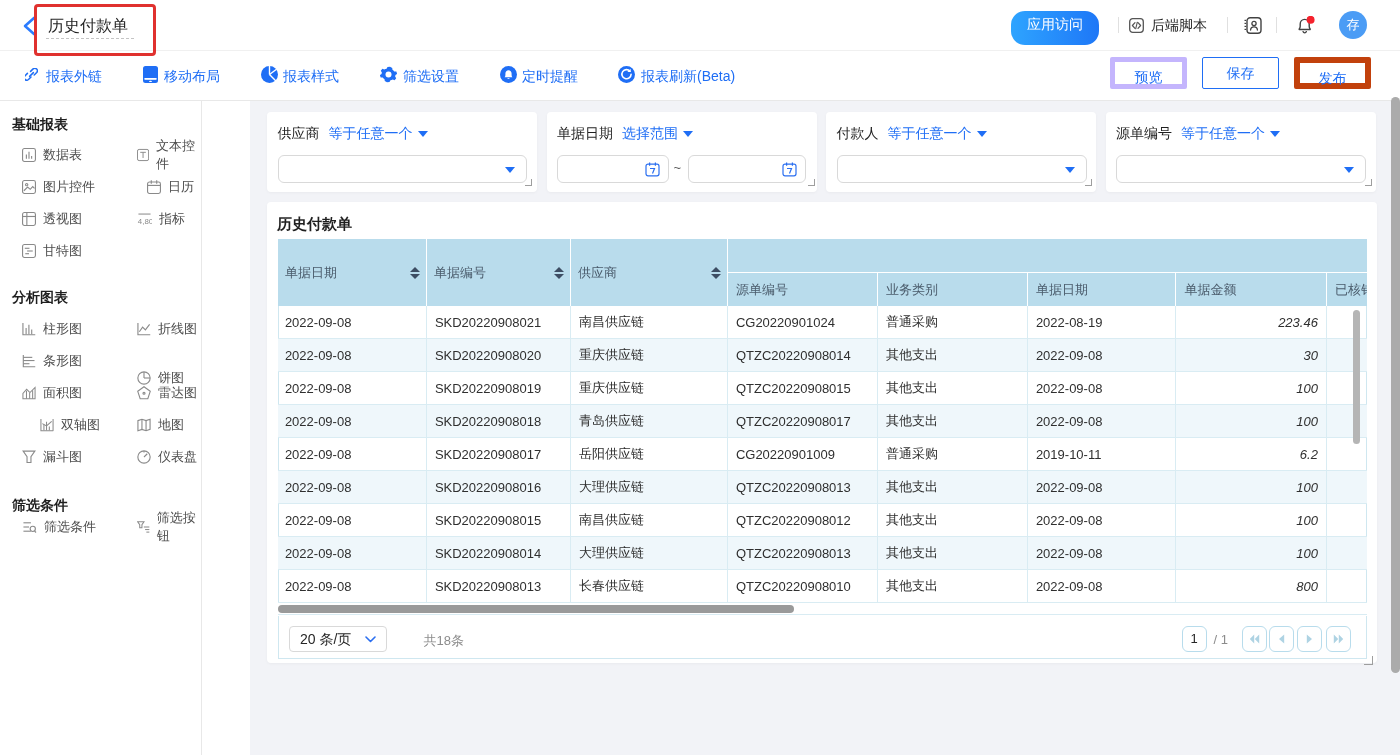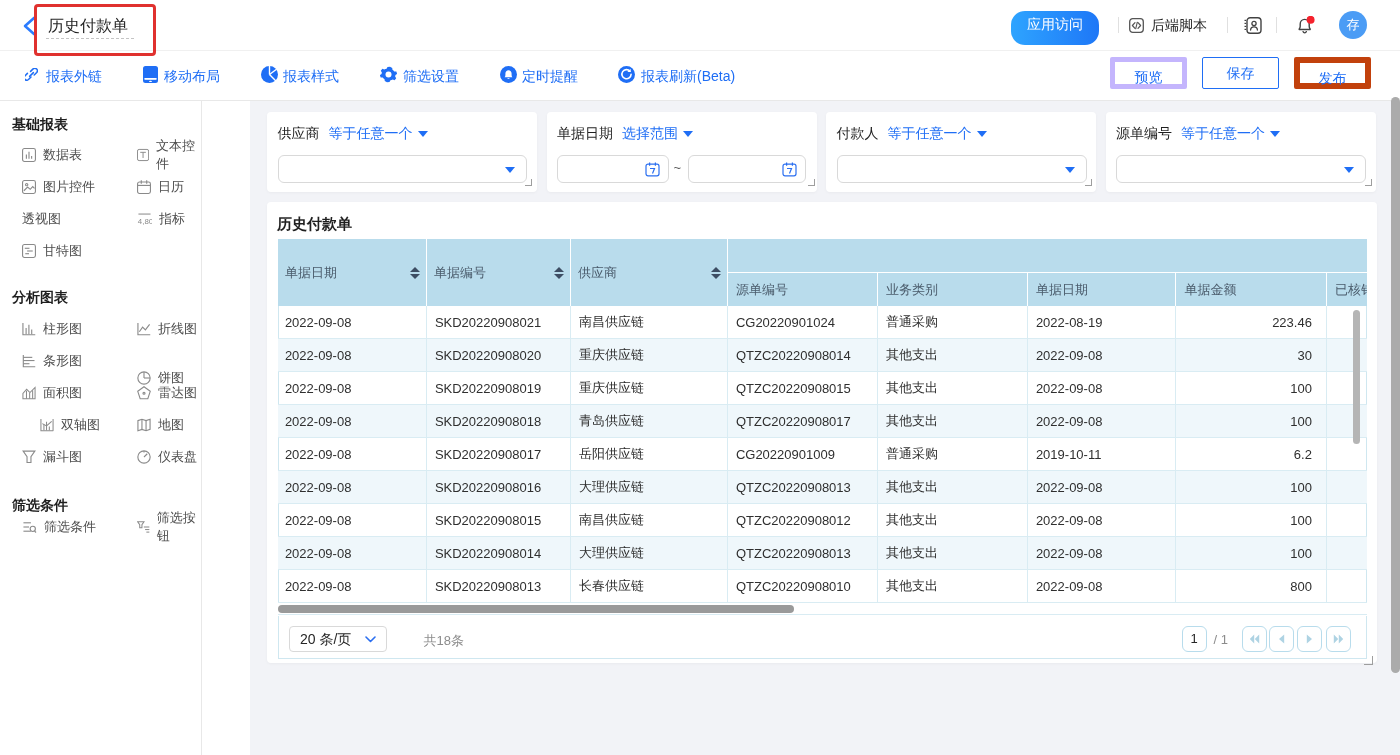--- a/index.html
+++ b/index.html
@@ -132,32 +132,32 @@
   <div class="it" style="left:22px;top:77px;">
       <svg width="14" height="14" viewBox="0 0 15 15">
         <g fill="none" stroke="#8a8a8a" stroke-width="1.2">
           <rect x="0.6" y="0.6" width="13.8" height="13.8" rx="2"></rect>
           <circle cx="5" cy="5" r="1.2"></circle>
           <path d="M2 11.5 L6 7.5 L8.8 10 L11.5 7 L13.4 9"></path>
         </g>
       </svg>
       <span>图片控件</span>
     </div>
-  <div class="it" style="left:137px;top:77px;">
+  <div class="it" style="left:147px;top:77px;">
       <svg width="14" height="14" viewBox="0 0 15 15">
         <g fill="none" stroke="#8a8a8a" stroke-width="1.2">
           <rect x="0.6" y="2.2" width="13.8" height="12.2" rx="2"></rect>
           <line x1="4.6" y1="0.4" x2="4.6" y2="4"></line>
           <line x1="10.4" y1="0.4" x2="10.4" y2="4"></line>
           <line x1="0.6" y1="5.8" x2="14.4" y2="5.8"></line>
         </g>
       </svg>
       <span>日历</span>
     </div>
-  <div class="it" style="left:22px;top:109px;flex-direction:column;">
+  <div class="it" style="left:22px;top:109px;">
       <svg width="14" height="14" viewBox="0 0 15 15">
         <g fill="none" stroke="#8a8a8a" stroke-width="1.2">
           <rect x="0.6" y="0.6" width="13.8" height="13.8" rx="2"></rect>
           <line x1="0.6" y1="4.8" x2="14.4" y2="4.8"></line>
           <line x1="5.2" y1="0.6" x2="5.2" y2="14.4"></line>
         </g>
       </svg>
       <span>透视图</span>
     </div>
   <div class="it" style="left:137px;top:109px;">
@@ -540,16 +540,16 @@
   .h1 { height:67px; white-space:nowrap; overflow:hidden; background:#b9dcec; border-right:1.5px solid #fff; font-size:13px; font-weight:normal; color:#4a5b6b; text-align:left; padding-left:7px; position:relative; vertical-align:middle; }
   .h2 { height:33px; background:#b9dcec; border-right:1.5px solid #fff; font-size:13px; font-weight:normal; color:#4a5b6b; text-align:left; padding-left:8px; vertical-align:middle; white-space:nowrap; overflow:hidden; }
   .sort { position:absolute; right:6px; top:28px; width:10px; height:12px;
           background:
             linear-gradient(#3d4d63,#3d4d63); background-size:0; }
   .sort::before { content:""; position:absolute; left:0; top:0; border-left:5px solid transparent; border-right:5px solid transparent; border-bottom:5px solid #3d4d63; }
   .sort::after { content:""; position:absolute; left:0; bottom:0; border-left:5px solid transparent; border-right:5px solid transparent; border-top:5px solid #3d4d63; }
   #dtable td { height:33px; border-bottom:1px solid #d9ecf3; border-right:1px solid #d9ecf3; padding-left:8px; white-space:nowrap; overflow:hidden; }
   #dtable td:first-child { padding-left:7px; }
   #dtable td:last-child { border-right:none; }
-  #dtable td.num { text-align:right; padding-right:14px; }
+  #dtable td.num { text-align:right; padding-right:8px;font-style:italic; }
   #dtable tr.alt td { background:#eff7fb; }
   .pgb { position:absolute; top:424px; width:25px; height:26px; border:1px solid #b8dcec; border-radius:6px; background:#fff; display:flex; align-items:center; justify-content:center; }
 </style>
 
 </body></html>

